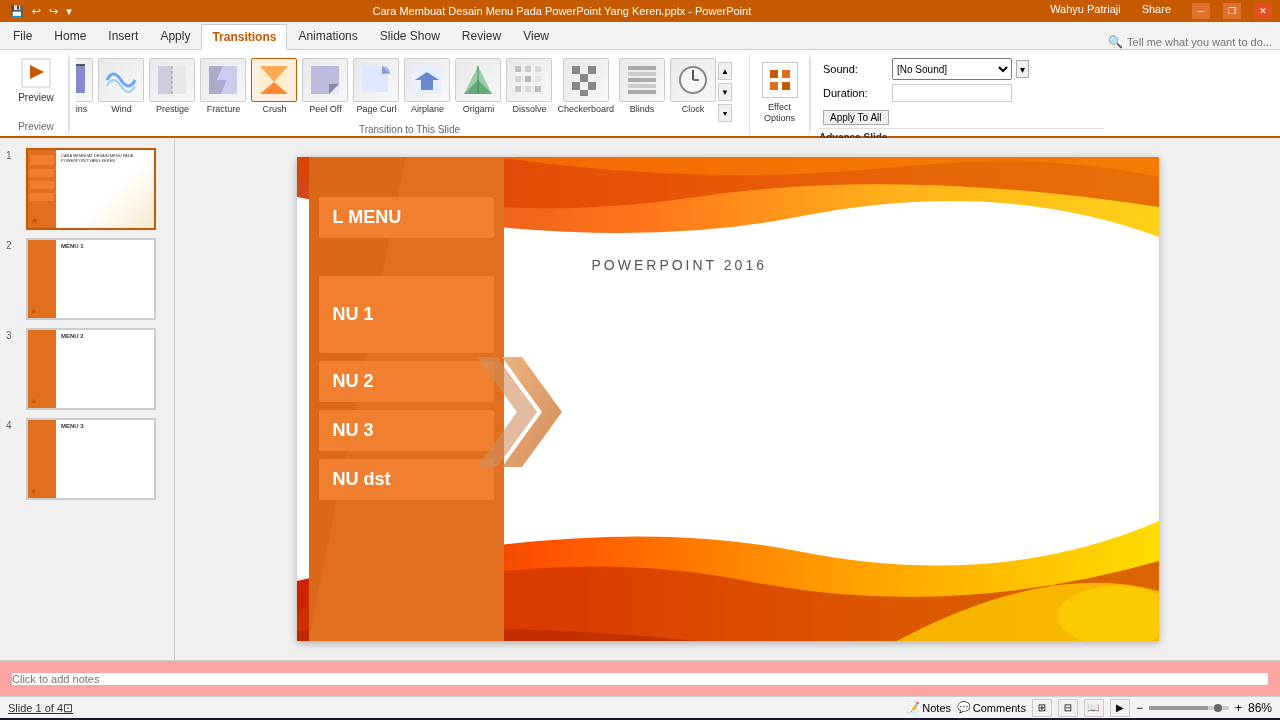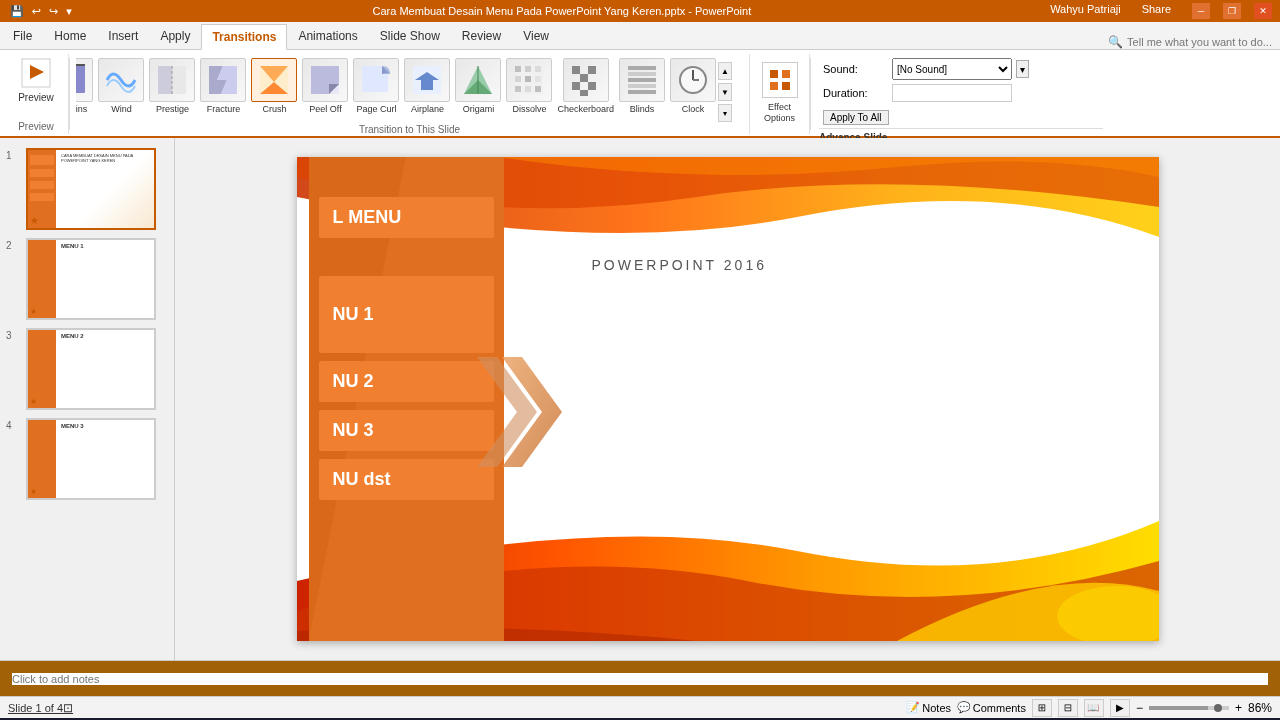--- a/index.html
+++ b/index.html
@@ -62,21 +62,21 @@
     #canvas-area { flex: 1; display: flex; align-items: center; justify-content: center; background: #f0f0f0; position: relative; }
     #slide-canvas { width: 862px; height: 484px; background: white; box-shadow: 0 2px 8px rgba(0,0,0,0.3); position: relative; overflow: hidden; }
 
     
     #bottom-bar { height: 22px; background: #f3f3f3; border-top: 1px solid #ccc; display: flex; align-items: center; justify-content: space-between; padding: 0 8px; }
     .bottom-left { display: flex; gap: 0; align-items: center; font-size: 11px; color: #333; text-decoration: underline; }
     .bottom-right { display: flex; gap: 6px; align-items: center; }
     .view-btn { width: 20px; height: 18px; border: 1px solid #ccc; background: #f0f0f0; cursor: pointer; display: flex; align-items: center; justify-content: center; font-size: 10px; }
 
     
-    #notes-bar { height: 36px; background: #a16207; border-top: 1px solid #ccc; display: flex; align-items: center; padding: 0 12px; gap: 12px; }
+    #notes-bar { height: 36px; background: #fca5a5; border-top: 1px solid #ccc; display: flex; align-items: center; padding: 0 12px; gap: 12px; }
     .notes-input { flex: 1; font-size: 11px; color: #999; border: none; outline: none; }
 
     
     #taskbar { height: 36px; background: #1a1a2e; display: flex; align-items: center; padding: 0 4px; gap: 2px; }
 
     
     .section-sep { width: 1px; background: #ddd; margin: 4px 0; height: 72px; }
     .timing-row { display: flex; align-items: center; height: 22px; gap: 4px; padding: 0 4px; }
     .timing-row label { font-size: 11px; min-width: 65px; }
     .timing-row select { height: 18px; font-size: 10px; width: 120px; }

